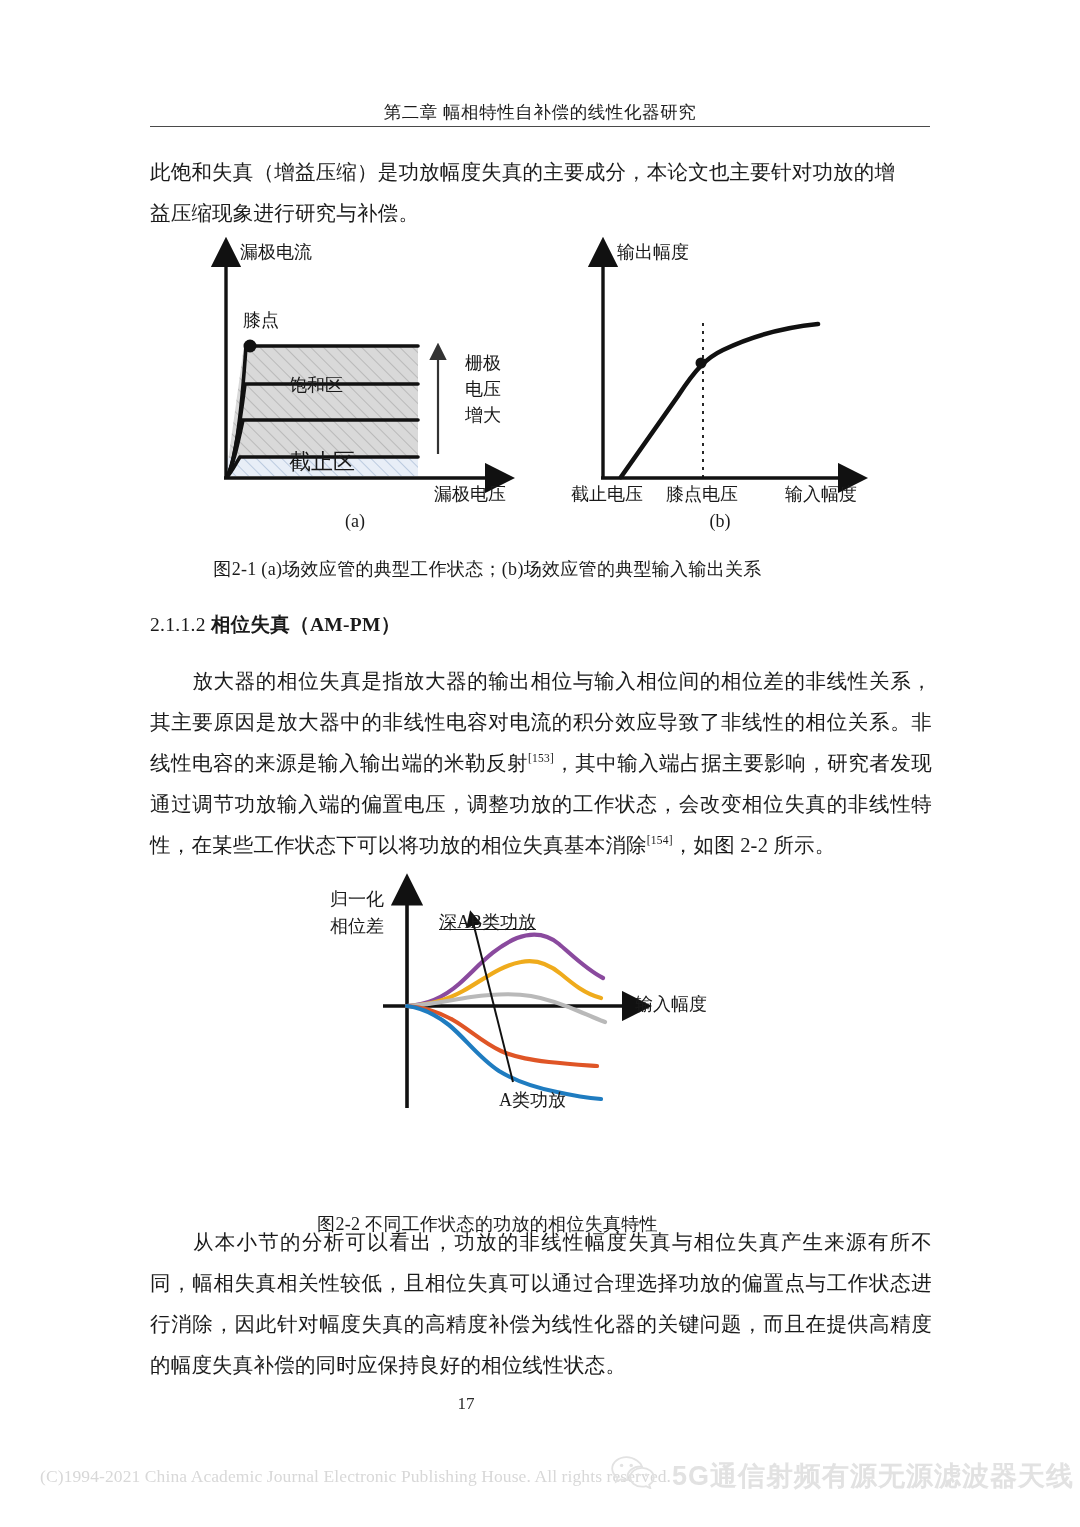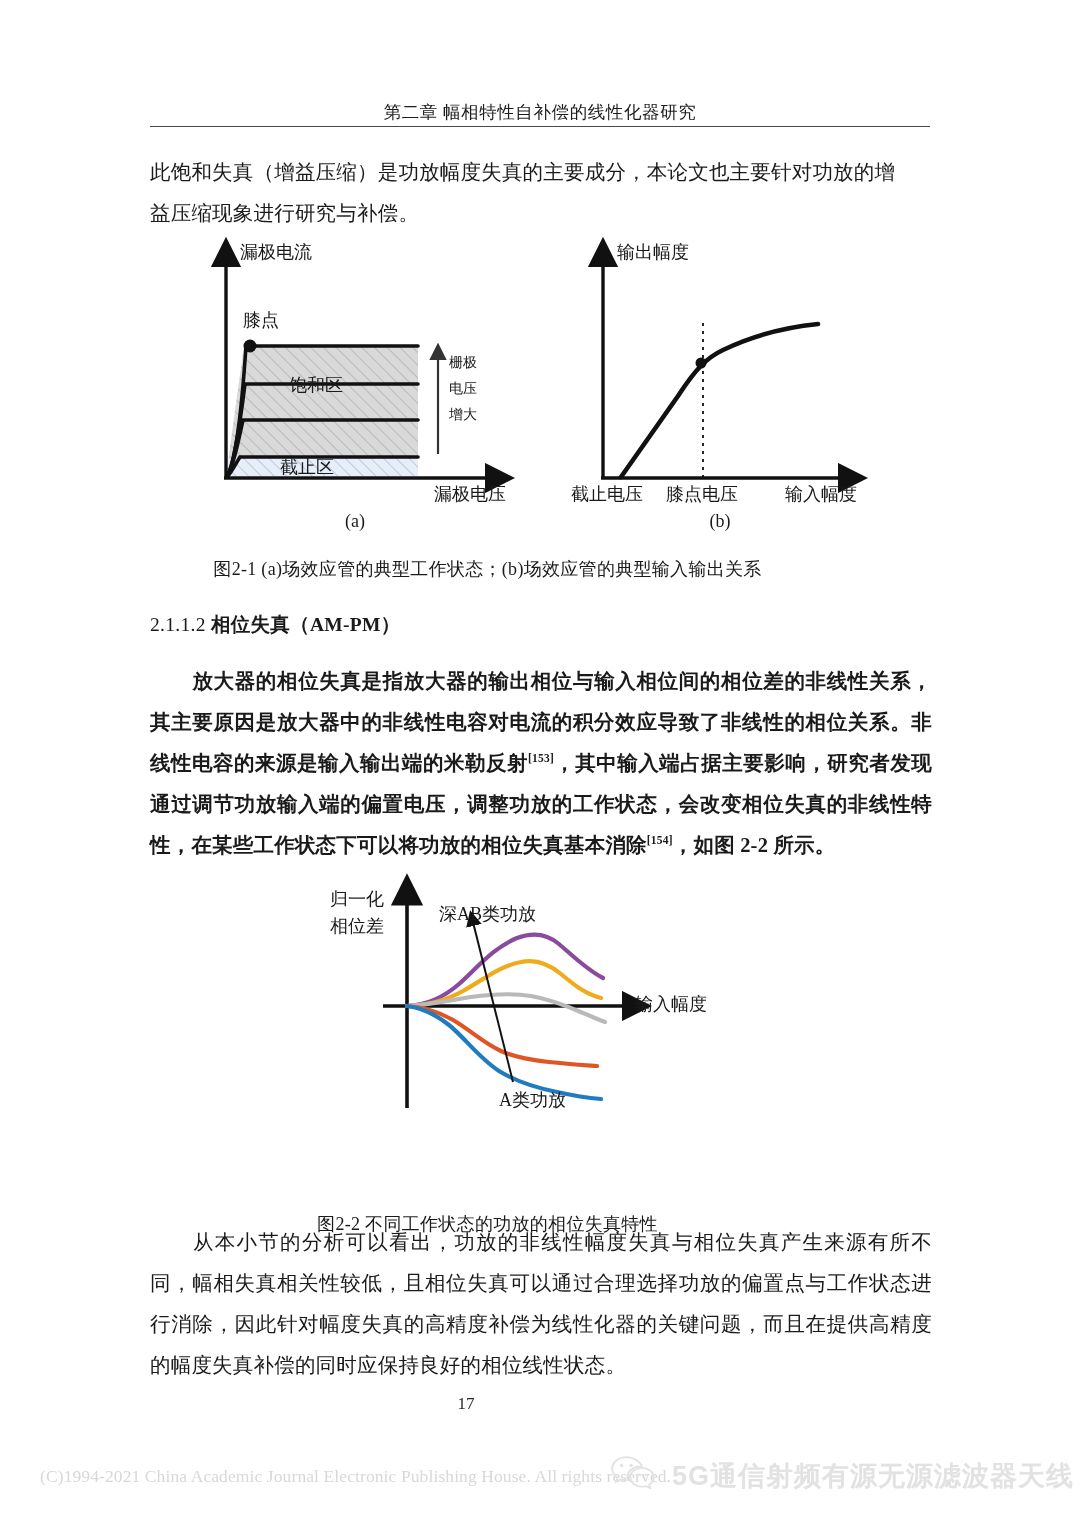--- a/index.html
+++ b/index.html
@@ -114,22 +114,22 @@
       <path d="M 31,231 C 36,226 40,217 44,211 L 222,211" fill="none" stroke="#111" stroke-width="3.6" stroke-linecap="round"></path>
 
       <circle cx="54" cy="100" r="6.5" fill="#111"></circle>
 
       <line x1="242" y1="208" x2="242" y2="112" stroke="#333" stroke-width="2.2" marker-end="url(#arrSmall)"></line>
     </svg>
 
     <div style="position:absolute;left:47px;top:62px;font-size:18px;">膝点</div>
     <div style="position:absolute;left:0px;top:-6px;font-size:18px;left:44px;">漏极电流</div>
     <div style="position:absolute;left:93px;top:127px;font-size:18px;">饱和区</div>
-    <div style="position:absolute;left:84px;top:201px;font-size:18px;margin-top:8px;">截止区</div>
-    <div style="position:absolute;left:253px;top:104px;font-size:14px;line-height:26px;">
+    <div style="position:absolute;left:93px;top:201px;font-size:22px;">截止区</div>
+    <div style="position:absolute;left:269px;top:104px;font-size:18px;line-height:26px;">
       <div>栅极</div>
       <div>电压</div>
       <div>增大</div>
     </div>
     <div style="position:absolute;left:238px;top:236px;font-size:18px;">漏极电压</div>
   </div>
 
   <div class="sublabel" style="left:315px; top:511px;">(a)</div>
 
   <div class="fig" style="left:573px; top:246px;">
@@ -155,21 +155,21 @@
   </div>
 
   <div class="sublabel" style="left:680px; top:511px;">(b)</div>
 
   <div class="caption" style="top:557px;">图2-1  (a)场效应管的典型工作状态；(b)场效应管的典型输入输出关系</div>
 
   <div class="heading" style="top:611px;">
     <span class="num">2.1.1.2 </span><span class="zh">相位失真（AM-PM）</span>
   </div>
 
-  <div class="para" style="top:661px;font-weight:bold;">
+  <div class="para" style="top:661px;">
     <span class="indent"></span><span>放大器的相位失真是指放大器的输出相位与输入相位间的相位差的非线性关系，其主要原因是放大器中的非线性电容对电流的积分效应导致了非线性的相位关系。非线性电容的来源是输入输出端的米勒反射</span><sup class="cite">[153]</sup><span>，其中输入端占据主要影响，研究者发现通过调节功放输入端的偏置电压，调整功放的工作状态，会改变相位失真的非线性特性，在某些工作状态下可以将功放的相位失真基本消除</span><sup class="cite">[154]</sup><span>，如图 2-2 所示。</span>
   </div>
 
   <div class="fig" style="left:335px; top:886px;">
     <svg width="430" height="250" viewBox="0 0 430 250" xmlns="http://www.w3.org/2000/svg">
       <defs>
         <marker id="arrC" markerWidth="9" markerHeight="9" refX="1" refY="4.5" orient="auto">
           <path d="M0,0 L9,4.5 L0,9 z" fill="#111"></path>
         </marker>
         <marker id="arrThin" markerWidth="8" markerHeight="8" refX="2" refY="4" orient="auto">
@@ -186,21 +186,21 @@
       <path d="M 72,120 C 90,121 104,126 118,134 C 134,143 148,157 166,165 C 182,172 198,174 214,176 C 232,178 248,179 262,180" fill="none" stroke="#df5526" stroke-width="4.2" stroke-linecap="round"></path>
       <path d="M 72,120 C 88,122 100,128 114,139 C 130,152 144,172 164,185 C 182,196 202,202 222,206 C 240,210 254,212 266,213" fill="none" stroke="#1f7cc0" stroke-width="4.2" stroke-linecap="round"></path>
 
       <line x1="178" y1="196" x2="138" y2="36" stroke="#111" stroke-width="2" marker-end="url(#arrThin)"></line>
     </svg>
 
     <div style="position:absolute;left:-5px;top:0px;font-size:18px;line-height:27px;">
       <div>归一化</div>
       <div>相位差</div>
     </div>
-    <div style="position:absolute;left:104px;top:16px;font-size:18px;">深AB类功放</div>
+    <div style="position:absolute;left:104px;top:24px;font-size:18px;text-decoration:underline;">深AB类功放</div>
     <div style="position:absolute;left:164px;top:202px;font-size:18px;">A类功放</div>
     <div style="position:absolute;left:300px;top:106px;font-size:18px;">输入幅度</div>
   </div>
 
   <div class="caption" style="top:1168px;margin-top:44px;">图2-2  不同工作状态的功放的相位失真特性</div>
 
   <div class="para" style="top:1222px;">
     <span class="indent"></span><span>从本小节的分析可以看出，功放的非线性幅度失真与相位失真产生来源有所不同，幅相失真相关性较低，且相位失真可以通过合理选择功放的偏置点与工作状态进行消除，因此针对幅度失真的高精度补偿为线性化器的关键问题，而且在提供高精度的幅度失真补偿的同时应保持良好的相位线性状态。</span>
   </div>
 

